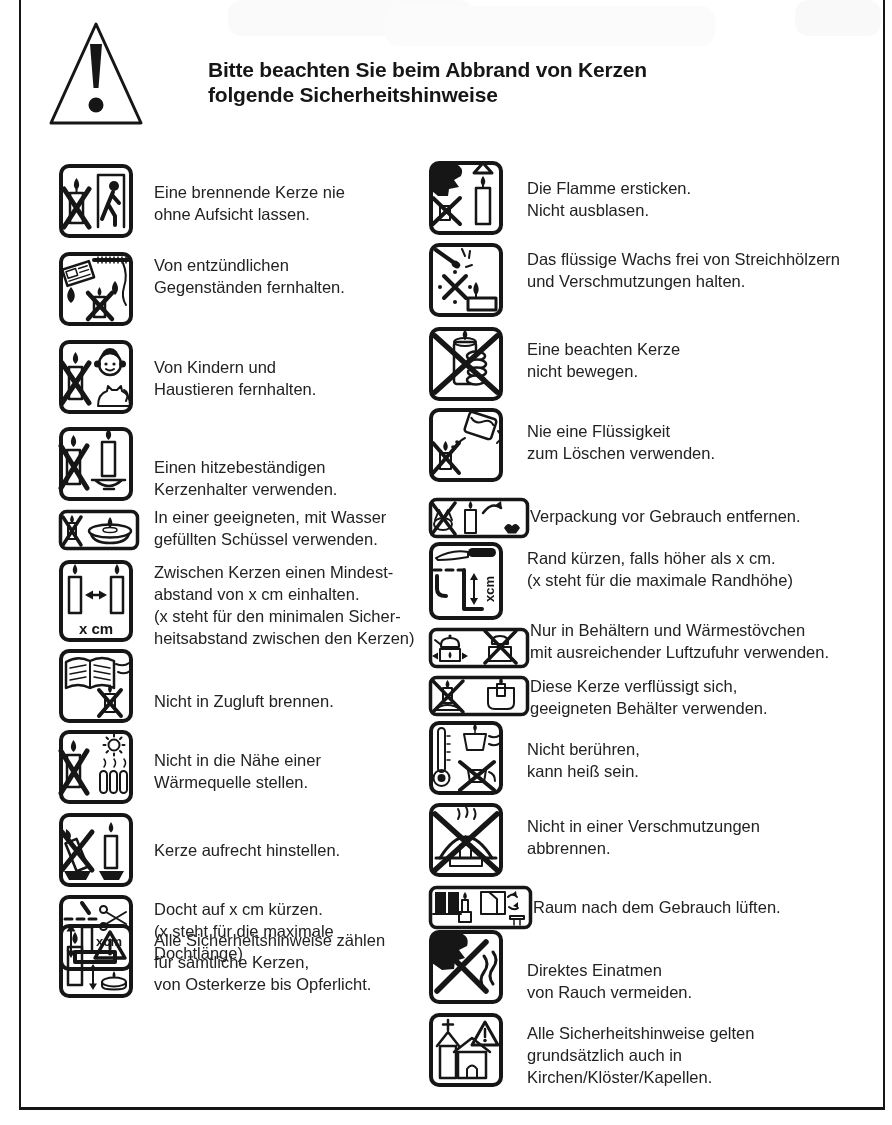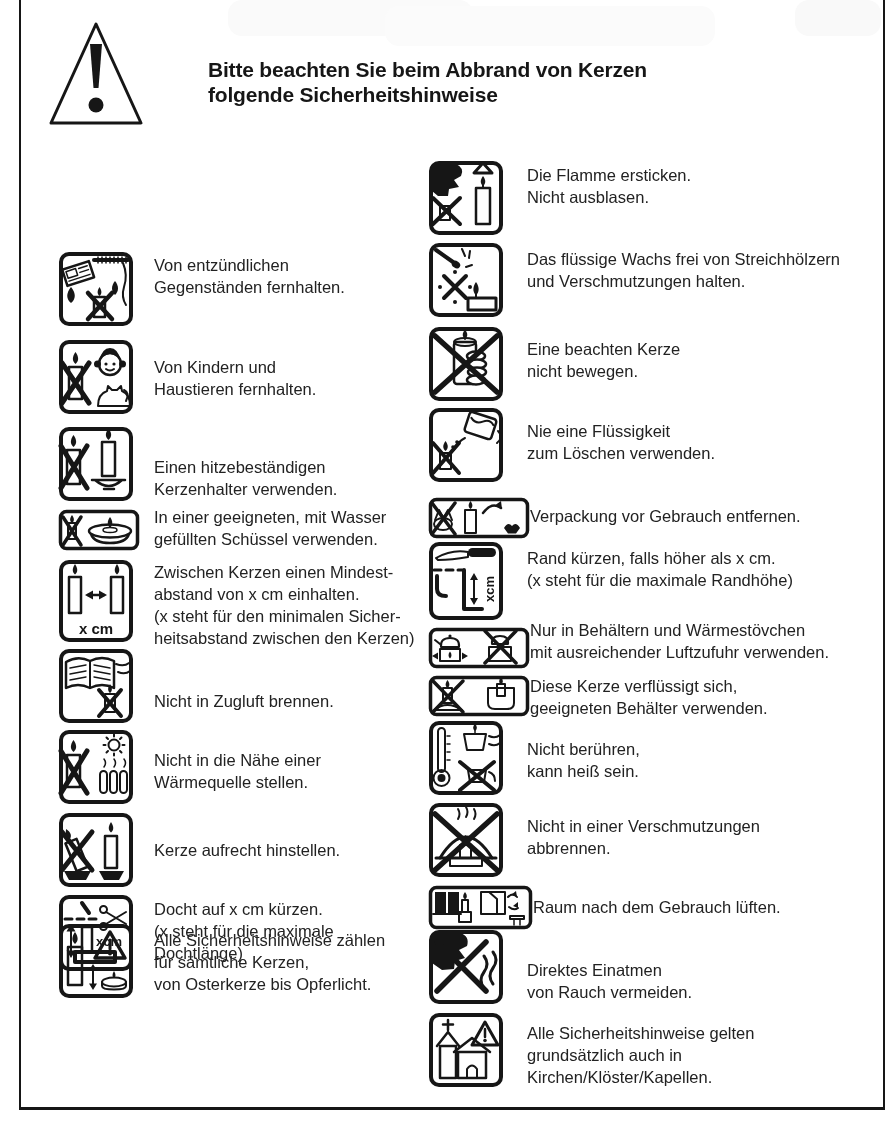--- a/index.html
+++ b/index.html
@@ -41,20 +41,36 @@
   <div class="hdr-tri">
     <svg width="100" height="114" viewBox="0 0 100 114">
       <path class="s" stroke-width="6" d="M50,7 L95,106 H5 Z"></path>
       <path class="f" d="M44,27 h12 l-3.5,44 h-5 Z"></path>
       <circle class="f" cx="50" cy="88" r="7.5"></circle>
     </svg>
   </div>
   <div class="title">Bitte beachten Sie beim Abbrand von Kerzen
 folgende Sicherheitshinweise</div>
 
+  <div class="row col-l" style="top:163px">
+    <div class="icon-cell">
+      <svg width="76" height="76" viewBox="0 0 76 76">
+          <rect class="s sw" x="3" y="3" width="70" height="70" rx="8"></rect>
+        <rect class="s x25" x="12" y="30" width="13" height="30"></rect>
+          <line class="s x2" x1="18.5" y1="26" x2="18.5" y2="30"></line>
+        <path class="f" d="M18.5,15 C22,20 22,24 18.5,27 C15,24 15,20 18.5,15 Z"></path>
+        <path class="s x5" d="M6,26 L31,64 M31,26 L6,64"></path>
+        <path class="s x25" d="M40,64 V12 H66 V64"></path>
+        <circle class="f" cx="56" cy="23" r="5"></circle>
+        <path class="s x4" d="M55,29 L50,41 M50,41 L44,56 M50,41 L57,53 L57,62 M54,32 L61,40"></path>
+      </svg>
+    </div>
+    <div class="txt" style="margin-top:18px">Eine brennende Kerze nie
+ohne Aufsicht lassen.</div>
+  </div>
 
   <div class="row col-l" style="top:251px">
     <div class="icon-cell">
       <svg width="76" height="76" viewBox="0 0 76 76">
           <rect class="s sw" x="3" y="3" width="70" height="70" rx="8"></rect>
         <line class="s x4" x1="36" y1="9" x2="70" y2="9"></line>
         <path class="s x15" d="M40,6 V12 M44,6 V12 M48,6 V12 M52,6 V12 M56,6 V12 M60,6 V12 M64,6 V12 M68,6 V12"></path>
         <path class="s x2" d="M65,12 q5,12 1,24 q-3,10 2,18"></path>
         <path class="f" d="M57,30 C61,35 61,40 57,44 C53,40 53,35 57,30 Z"></path>
         <g transform="rotate(-18 20 22)">
@@ -248,21 +264,21 @@
           <rect class="s sw" x="3" y="3" width="70" height="70" rx="8"></rect>
         <path class="f" d="M4,4 L28,4 Q37,8 33,16 L26,20 L31,27 L21,29 L20,36 L10,36 L4,31 Z"></path>
         <rect class="s x2" x="12" y="46" width="10" height="14"></rect>
         <path class="s x4" d="M5,38 L32,64 M32,38 L5,64"></path>
         <rect class="s x25" x="48" y="28" width="14" height="36"></rect>
         <line class="s x2" x1="55" y1="24" x2="55" y2="28"></line>
         <path class="f" d="M55,16 C58,20 58,23.5 55,26 C52,23.5 52,20 55,16 Z"></path>
         <path class="s x3" d="M46,13 H64 L55,3 Z"></path>
       </svg>
     </div>
-    <div class="txt" style="margin-top:4px">Die Flamme ersticken.
+    <div class="txt" style="margin-top:17px">Die Flamme ersticken.
 Nicht ausblasen.</div>
   </div>
 
   <div class="row col-r" style="top:242px">
     <div class="icon-cell">
       <svg width="76" height="76" viewBox="0 0 76 76">
           <rect class="s sw" x="3" y="3" width="70" height="70" rx="8"></rect>
         <line class="s x4" x1="8" y1="8" x2="25" y2="20"></line>
         <ellipse class="f" cx="28" cy="22.5" rx="4.5" ry="3.5" transform="rotate(35 28 22.5)"></ellipse>
         <path class="s x2" d="M34,7 l3,7 M42,9 l-1,7 M38,25 l6,-2"></path>

